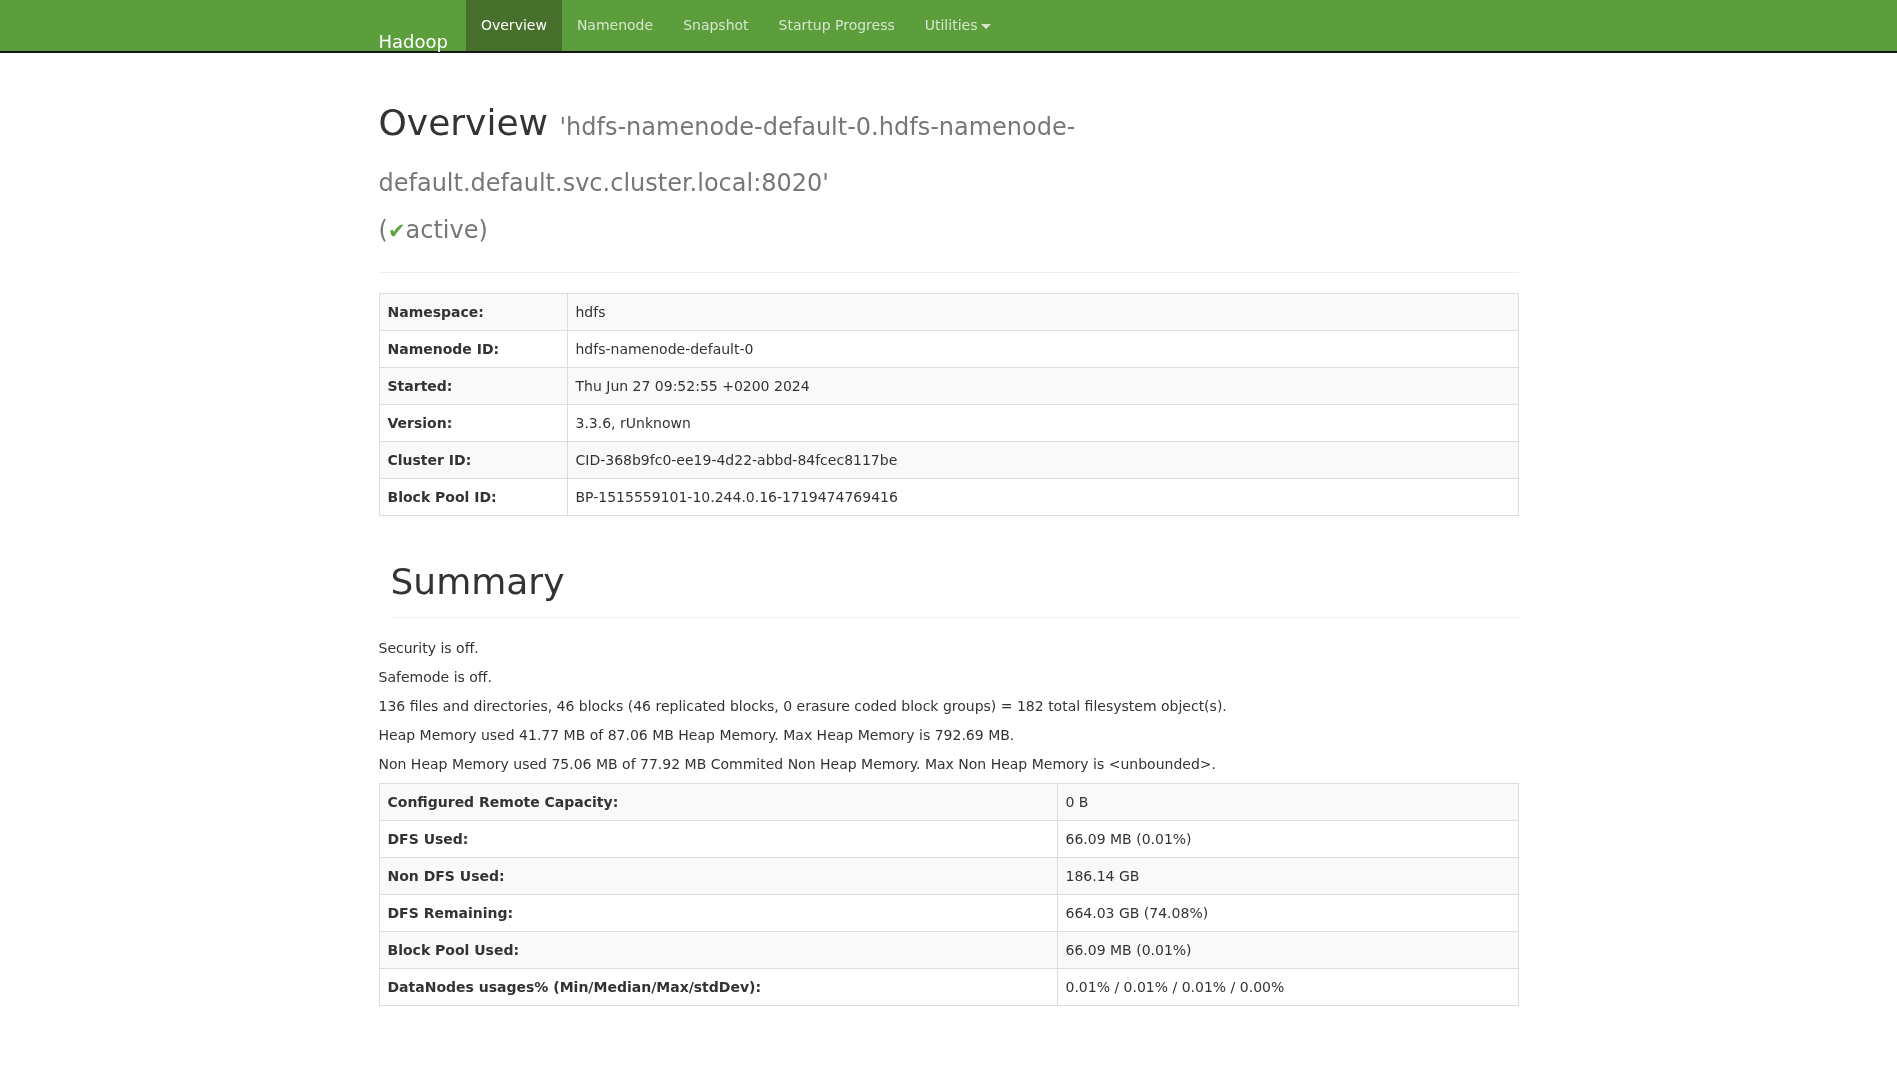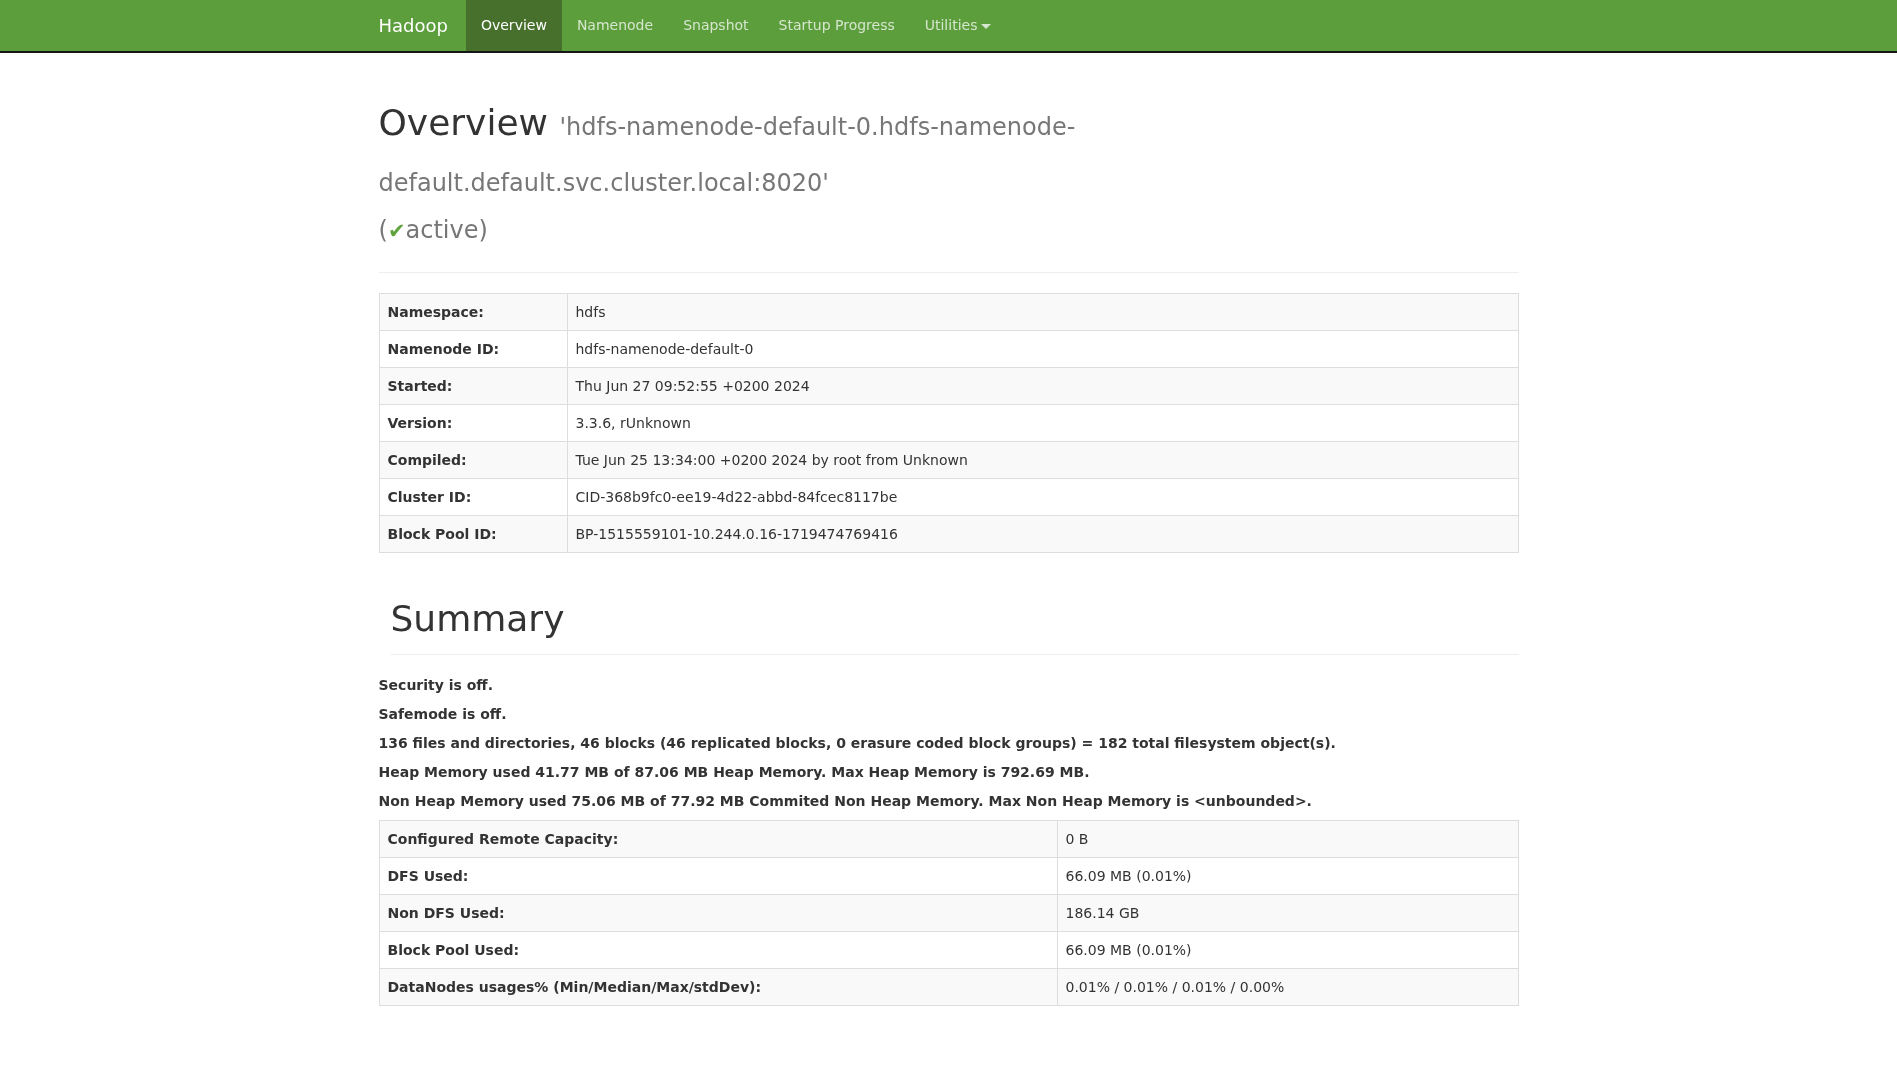--- a/index.html
+++ b/index.html
@@ -17,21 +17,21 @@
     width: 100%; height: 53px;
     background: #5C9E3B;
     border-bottom: 2px solid #161616;
   }
   .navbar-inner {
     width: 1170px; margin: 0 auto; padding: 0 15px;
     display: flex; align-items: stretch; height: 51px;
   }
   .brand {
     color: #ffffff; font-size: 18px; line-height: 51px;
-    padding: 0 18px 0 0; cursor: pointer; white-space: nowrap;
+    padding: 0 18px 0 0; cursor: pointer; white-space: nowrap; margin-top: 16px;
   }
   .nav-item {
     color: #d6e6ce; font-size: 14px; line-height: 51px;
     padding: 0 15px; cursor: pointer; white-space: nowrap;
   }
   .nav-item.active { background: #47702C; color: #fff; }
   .caret {
     display: inline-block; width: 0; height: 0; margin-left: 4px;
     vertical-align: middle;
     border-top: 5px solid #d6e6ce;
@@ -66,21 +66,21 @@
     text-align: left;
     vertical-align: top;
     line-height: 20px;
     font-size: 14px;
   }
   th { font-weight: bold; margin-left: 24px; }
   tbody tr:nth-child(odd) { background: #f9f9f9; }
   .info-table th { width: 188px; }
   .summary-table th { width: 678px; }
   
-  .summary-text p { margin: 0 0 9px; line-height: 20px; font-weight: bold; }
+  .summary-text p { margin: 0 0 9px; line-height: 20px; }
 </style>
 </head>
 <body>
 
 <div class="navbar">
   <div class="navbar-inner">
     <div class="brand">Hadoop</div>
     <div class="nav-item active">Overview</div>
     <div class="nav-item">Namenode</div>
     <div class="nav-item">Snapshot</div>
@@ -110,24 +110,20 @@
       </tr>
       <tr>
         <th>Started:</th>
         <td>Thu Jun 27 09:52:55 +0200 2024</td>
       </tr>
       <tr>
         <th>Version:</th>
         <td>3.3.6, rUnknown</td>
       </tr>
       <tr>
-        <th>Compiled:</th>
-        <td>Tue Jun 25 13:34:00 +0200 2024 by root from Unknown</td>
-      </tr>
-      <tr>
         <th>Cluster ID:</th>
         <td>CID-368b9fc0-ee19-4d22-abbd-84fcec8117be</td>
       </tr>
       <tr>
         <th>Block Pool ID:</th>
         <td>BP-1515559101-10.244.0.16-1719474769416</td>
       </tr>
     </tbody>
   </table>
 
@@ -151,20 +147,24 @@
       </tr>
       <tr>
         <th>DFS Used:</th>
         <td>66.09 MB (0.01%)</td>
       </tr>
       <tr>
         <th>Non DFS Used:</th>
         <td>186.14 GB</td>
       </tr>
       <tr>
+        <th>DFS Remaining:</th>
+        <td>664.03 GB (74.08%)</td>
+      </tr>
+      <tr>
         <th>Block Pool Used:</th>
         <td>66.09 MB (0.01%)</td>
       </tr>
       <tr>
         <th>DataNodes usages% (Min/Median/Max/stdDev):</th>
         <td>0.01% / 0.01% / 0.01% / 0.00%</td>
       </tr>
 
     </tbody>
   </table>

